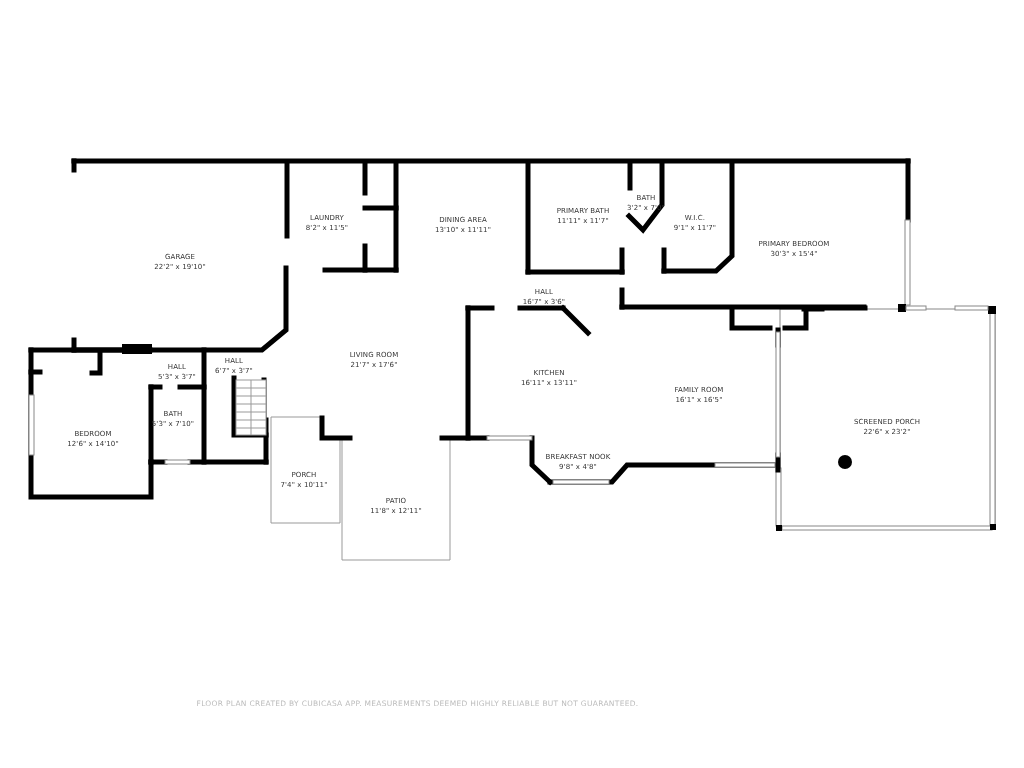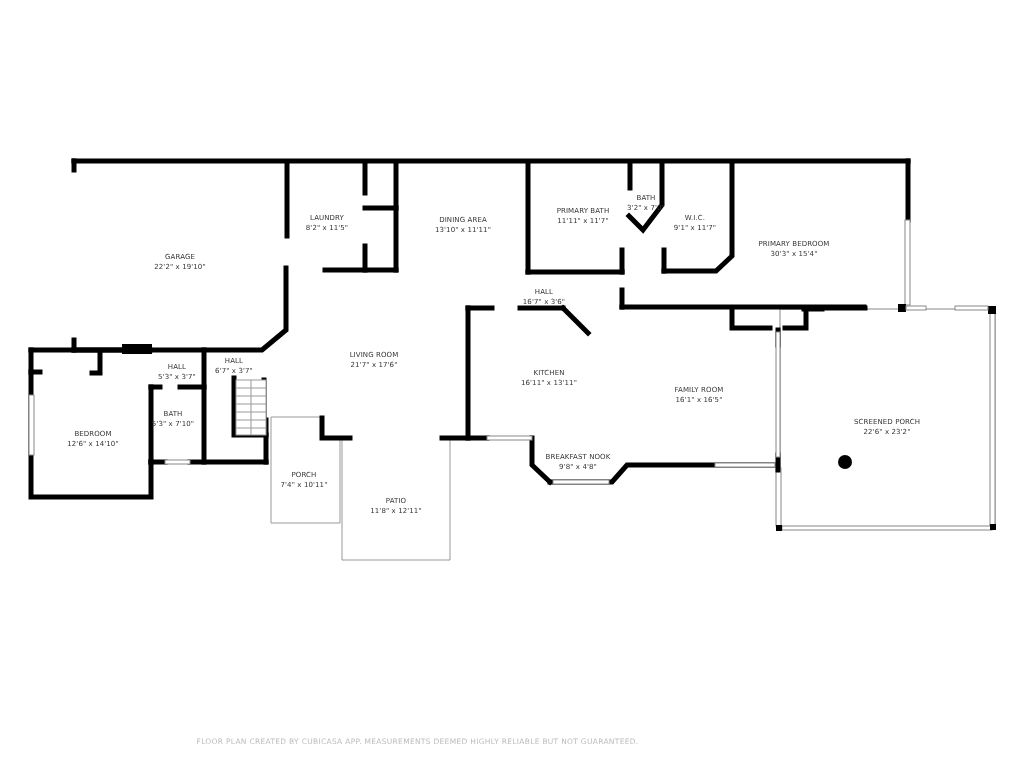--- a/index.html
+++ b/index.html
@@ -2,21 +2,21 @@
 <html><head>
 <meta charset="utf-8">
 <style>
   html, body { margin:0; padding:0; background:#ffffff; }
   body { width:1024px; height:768px; position:relative; overflow:hidden; font-family:"DejaVu Sans", sans-serif; }
   #plan { position:absolute; left:0; top:0; width:1024px; height:768px; }
   .wall { stroke:#000; stroke-width:5; fill:none; stroke-linecap:square; stroke-linejoin:miter; }
   .thin { stroke:#999; stroke-width:1; fill:none; }
   .win { stroke:#888; stroke-width:1; fill:#fff; }
   .lbl { font-family:"DejaVu Sans", sans-serif; font-size:7px; fill:#333; text-anchor:middle; letter-spacing:0.1px; }
-  .footer { position:absolute; left:0; width:835px; top:737px; text-align:center; font-family:"DejaVu Sans", sans-serif; font-size:7.5px; color:#bcbcbc; letter-spacing:0.3px; }
+  .footer { position:absolute; left:0; width:835px; top:699px; text-align:center; font-family:"DejaVu Sans", sans-serif; font-size:7.5px; color:#bcbcbc; letter-spacing:0.3px; }
 </style>
 </head>
 <body>
 
 <svg id="plan" viewBox="0 0 1024 768" xmlns="http://www.w3.org/2000/svg">
 
   <g>
     <polyline class="thin" points="271,417 271,523 340,523 340,437"></polyline>
     <line class="thin" x1="271" y1="417" x2="322" y2="417"></line>
   </g>

